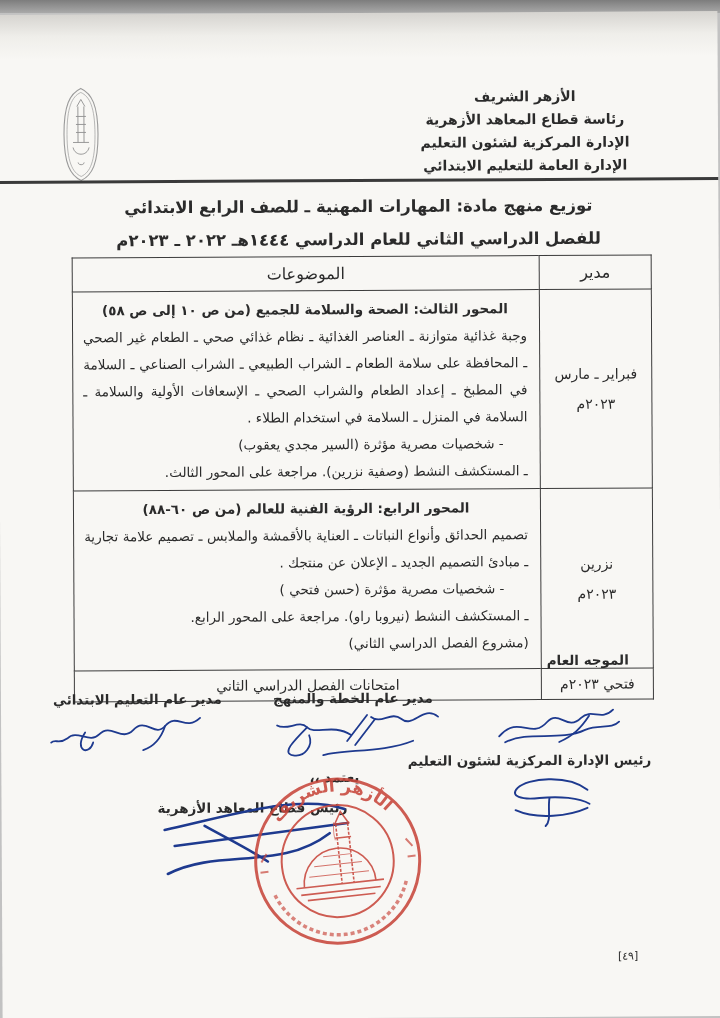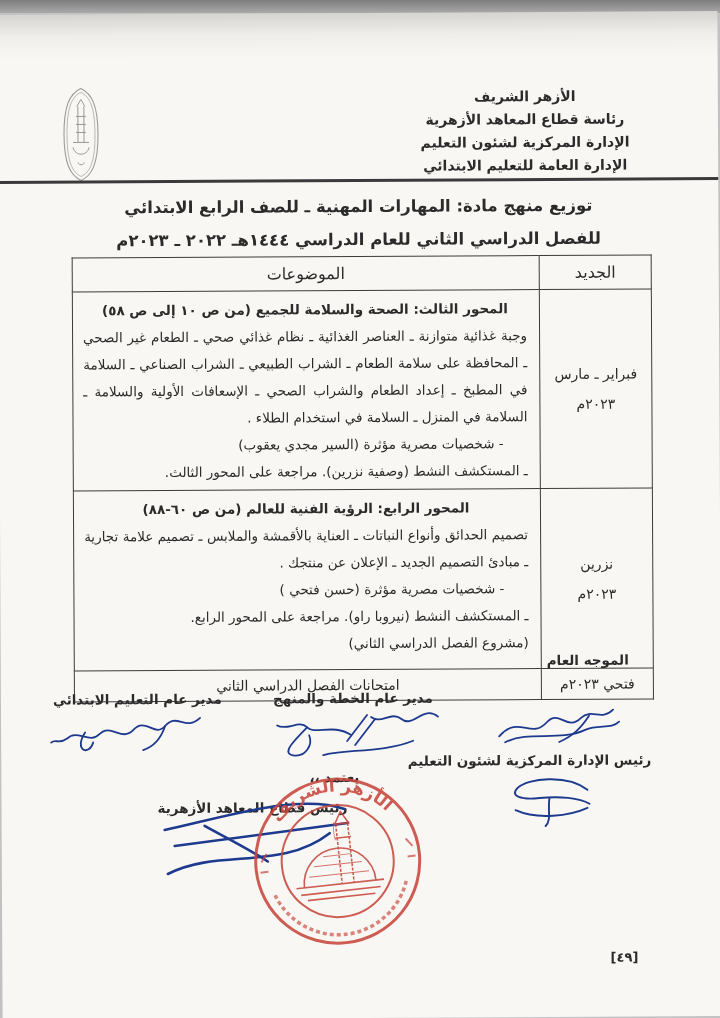--- a/index.html
+++ b/index.html
@@ -63,21 +63,21 @@
   .sig-general{left:488px;top:684px;}
   .sig-plan{left:262px;top:688px;}
   .sig-primary{left:44px;top:688px;}
   .sig-central{left:486px;top:758px;}
   .sig-qitaa{left:148px;top:776px;}
   
   .stamp{position:absolute;left:226px;top:763px;width:220px;height:172px;
     color:var(--stamp-red);opacity:0.88;transform:rotate(-6deg);}
   
   .page-number{position:absolute;top:938px;right:84px;
-    font-size:13px;font-weight:700;letter-spacing:1px;direction:ltr;}
+    font-size:11px;font-weight:400;letter-spacing:1px;direction:ltr;}
 </style>
 </head>
 <body>
 
 <div class="scan">
   <div class="edge-top"></div>
 
   <div class="paper">
 
     <div class="org-header">
@@ -111,21 +111,21 @@
       <div class="title-line">للفصل الدراسي الثاني للعام الدراسي ١٤٤٤هـ ٢٠٢٢ ـ ٢٠٢٣م</div>
     </div>
 
     <table class="schedule">
       <colgroup>
           <col style="width:112px">
           <col>
         </colgroup>
       <tbody>
           <tr>
-        <th class="month-h">الجديد</th>
+        <th class="month-h">مدير</th>
         <th class="topics-h">الموضوعات</th>
       </tr>
       <tr class="r1">
         <td class="month-cell">
           <div>فبراير ـ مارس</div>
           <div>٢٠٢٣م</div>
         </td>
         <td class="topics-cell">
           <div class="row-heading">المحور الثالث: الصحة والسلامة للجميع (من ص ١٠ إلى ص ٥٨)</div>
           <div class="row-paragraph">وجبة غذائية متوازنة ـ العناصر الغذائية ـ نظام غذائي صحي ـ الطعام غير الصحي ـ المحافظة على سلامة الطعام ـ الشراب الطبيعي ـ الشراب الصناعي ـ السلامة في المطبخ ـ إعداد الطعام والشراب الصحي ـ الإسعافات الأولية والسلامة ـ السلامة في المنزل ـ السلامة في استخدام الطلاء .</div>

